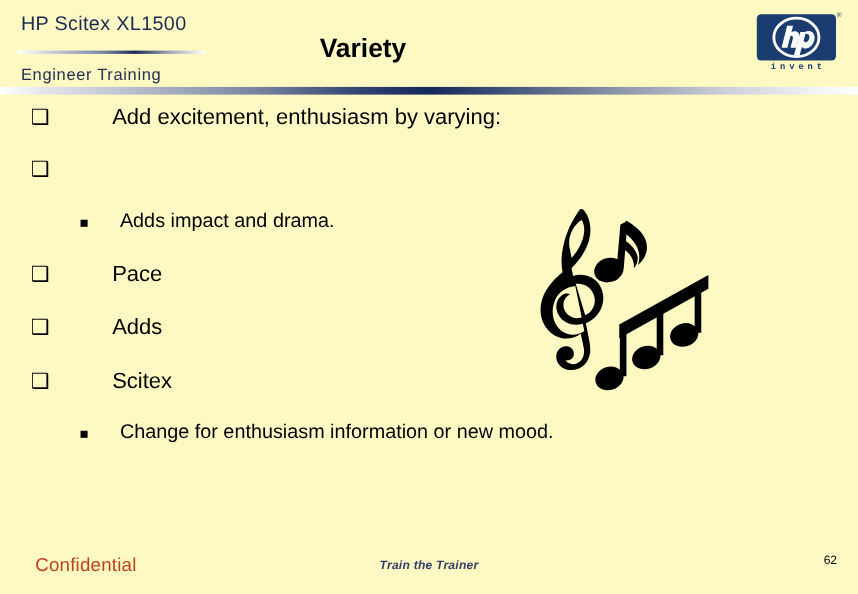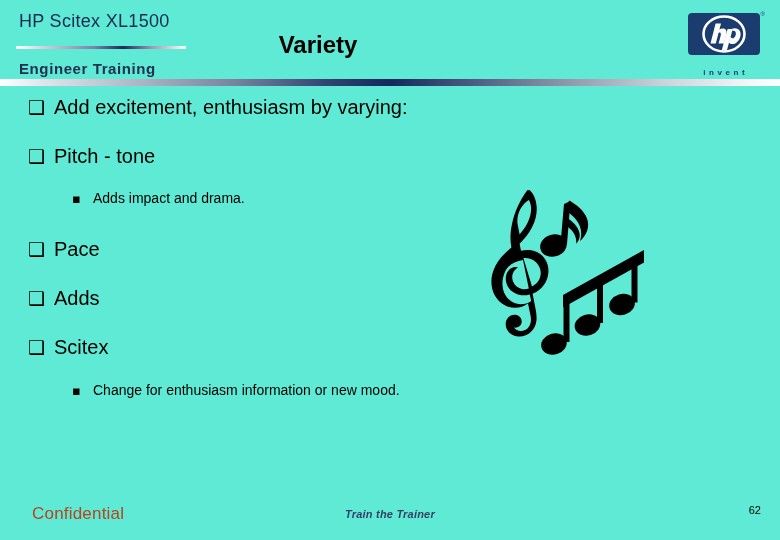--- a/index.html
+++ b/index.html
@@ -7,21 +7,21 @@
     padding: 0;
     background: #ffffff;
   }
   body {
     font-family: "Liberation Sans", sans-serif;
   }
   .slide {
     position: relative;
     width: 780px;
     height: 540px;
-    background: #5eead4;
+    background: #fef9c3;
     overflow: hidden;
   }
 
   
   .brand-title {
     position: absolute;
     left: 19px;
     top: 11px;
     font-family: "Liberation Sans", sans-serif;
     font-size: 18px;
@@ -43,29 +43,29 @@
         rgba(26,43,88,1) 63%,
         rgba(150,158,180,1) 80%,
         rgba(255,255,255,1) 100%);
   }
   .brand-sub {
     position: absolute;
     left: 19px;
     top: 60px;
     font-family: "Liberation Sans", sans-serif;
     font-size: 15px;
-    font-weight: 700;
+    font-weight: 400;
     letter-spacing: 0.6px;
     color: #23304f;
     white-space: nowrap;
     text-align: right;
   }
   .slide-title {
     position: absolute;
-    left: 0;
+    left: 12px;
     top: 31px;
     width: 636px;
     text-align: center;
     font-family: "Liberation Sans", sans-serif;
     font-size: 24px;
     font-weight: bold;
     color: #000000;
     letter-spacing: 0px;
   }
   .header-rule {
@@ -106,24 +106,24 @@
   .hp-badge svg { display: block; }
   .hp-tm {
     position: absolute;
     right: -5px;
     top: -2px;
     font-size: 6px;
     color: #1b3c6e;
     font-family: "Liberation Sans", sans-serif;
   }
   .hp-invent {
-    margin-top: 13px;
+    margin-top: 2px;
     width: 72px;
     text-align: center;
-    font-family: Liberation Sans, sans-serif;
+    font-family: Liberation Mono, monospace;
     font-size: 8px;
     font-weight: bold;
     letter-spacing: 3.6px;
     color: #1b3c6e;
     text-indent: 3.6px;
   }
 
   
   .body-area {
     position: absolute;
@@ -155,26 +155,28 @@
     line-height: 1;
     color: #000000;
     width: 21px;
     flex: none;
   }
   .text-l1 {
     font-family: "Liberation Sans", sans-serif;
     font-size: 20px;
     font-weight: 400;
     color: #000000;
+    margin-left: 48px;
   }
   .text-l2 {
     font-family: "Liberation Sans", sans-serif;
-    font-size: 14px;
-    font-weight: 400;
-    color: #000000;
+    font-size: 18px;
+    font-weight: 400;
+    color: #000000;
+    margin-left: 16px;
   }
 
   
   .music-art {
     position: absolute;
     left: 470px;
     top: 182px;
     width: 200px;
     height: 178px;
   }
@@ -253,21 +255,20 @@
 
   <div class="body-area">
 
     <div class="bullet-row bullet-l1" style="top:4px;">
       <span class="marker-l1">❑</span>
       <span class="text-l1">Add excitement, enthusiasm by varying:</span>
     </div>
 
     <div class="bullet-row bullet-l1" style="top:53px;">
       <span class="marker-l1">❑</span>
-      <span class="text-l1">Pitch - tone</span>
     </div>
 
     <div class="bullet-row bullet-l2" style="top:98px;">
       <span class="marker-l2">▪</span>
       <span class="text-l2">Adds impact and drama.</span>
     </div>
 
     <div class="bullet-row bullet-l1" style="top:146px;">
       <span class="marker-l1">❑</span>
       <span class="text-l1">Pace</span>

